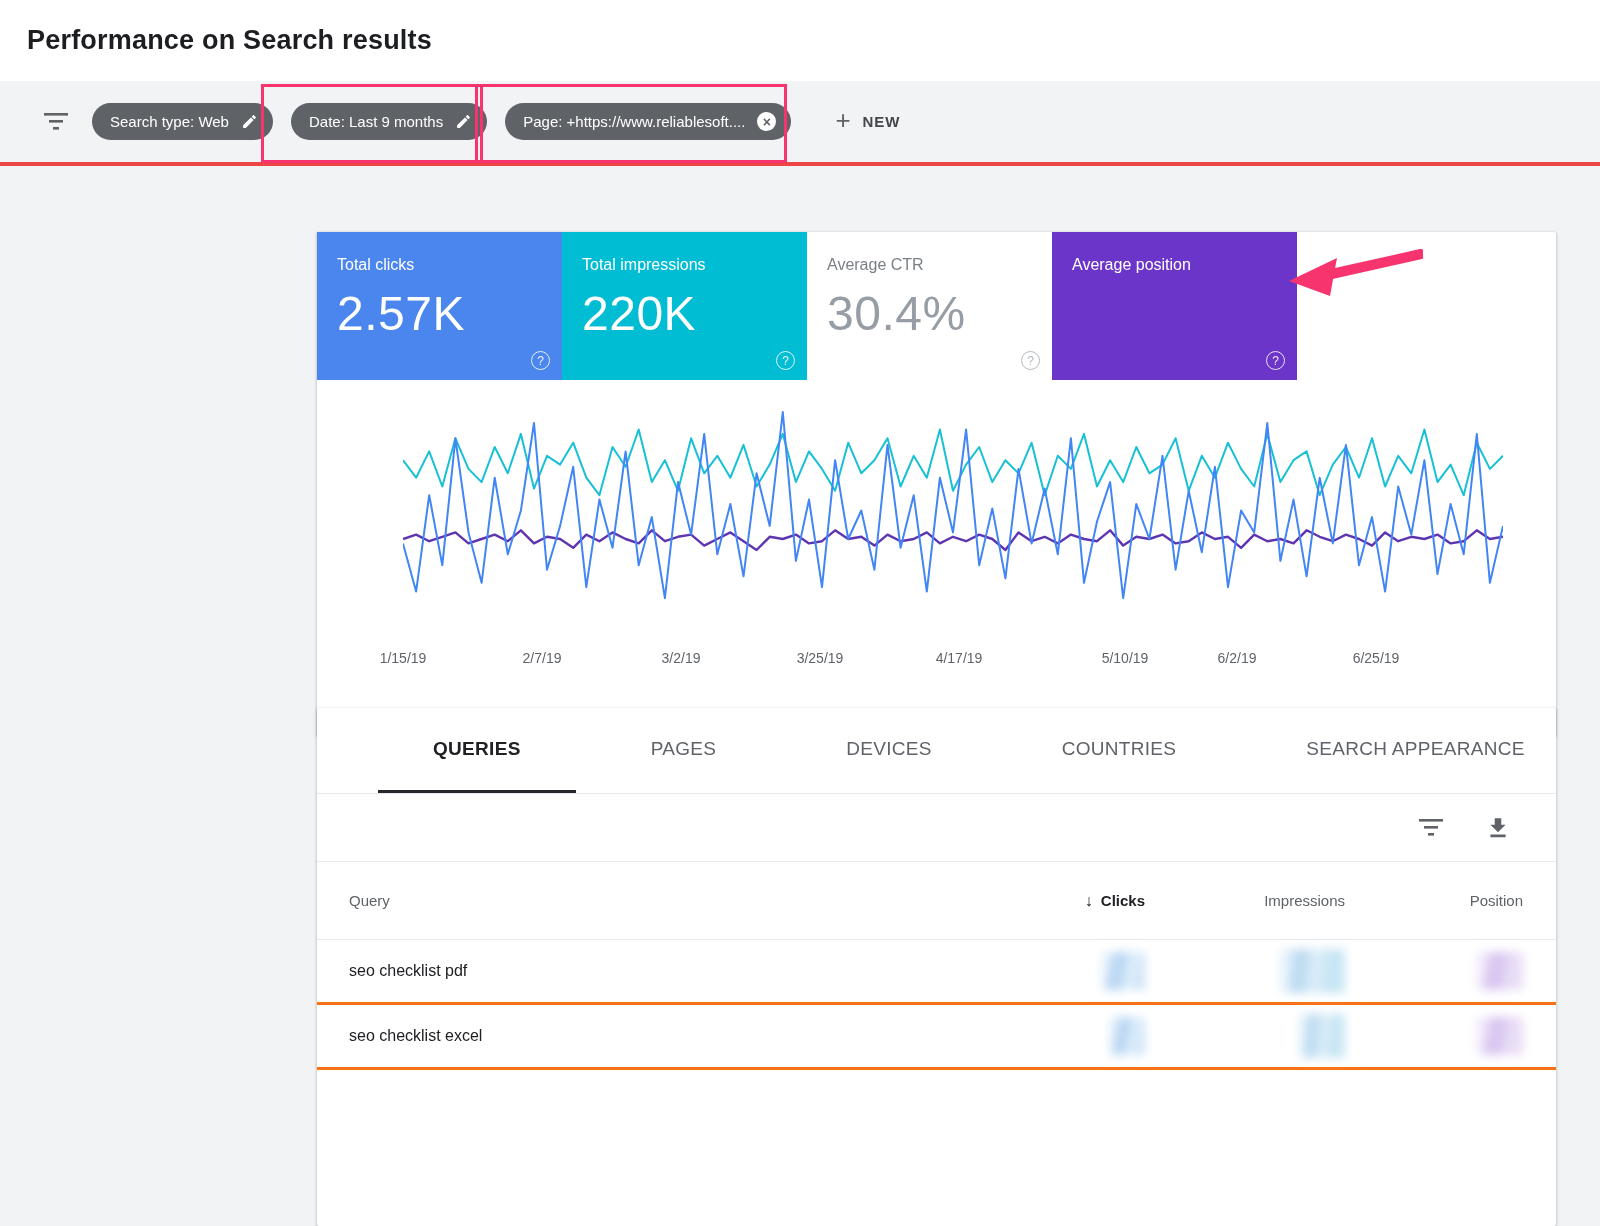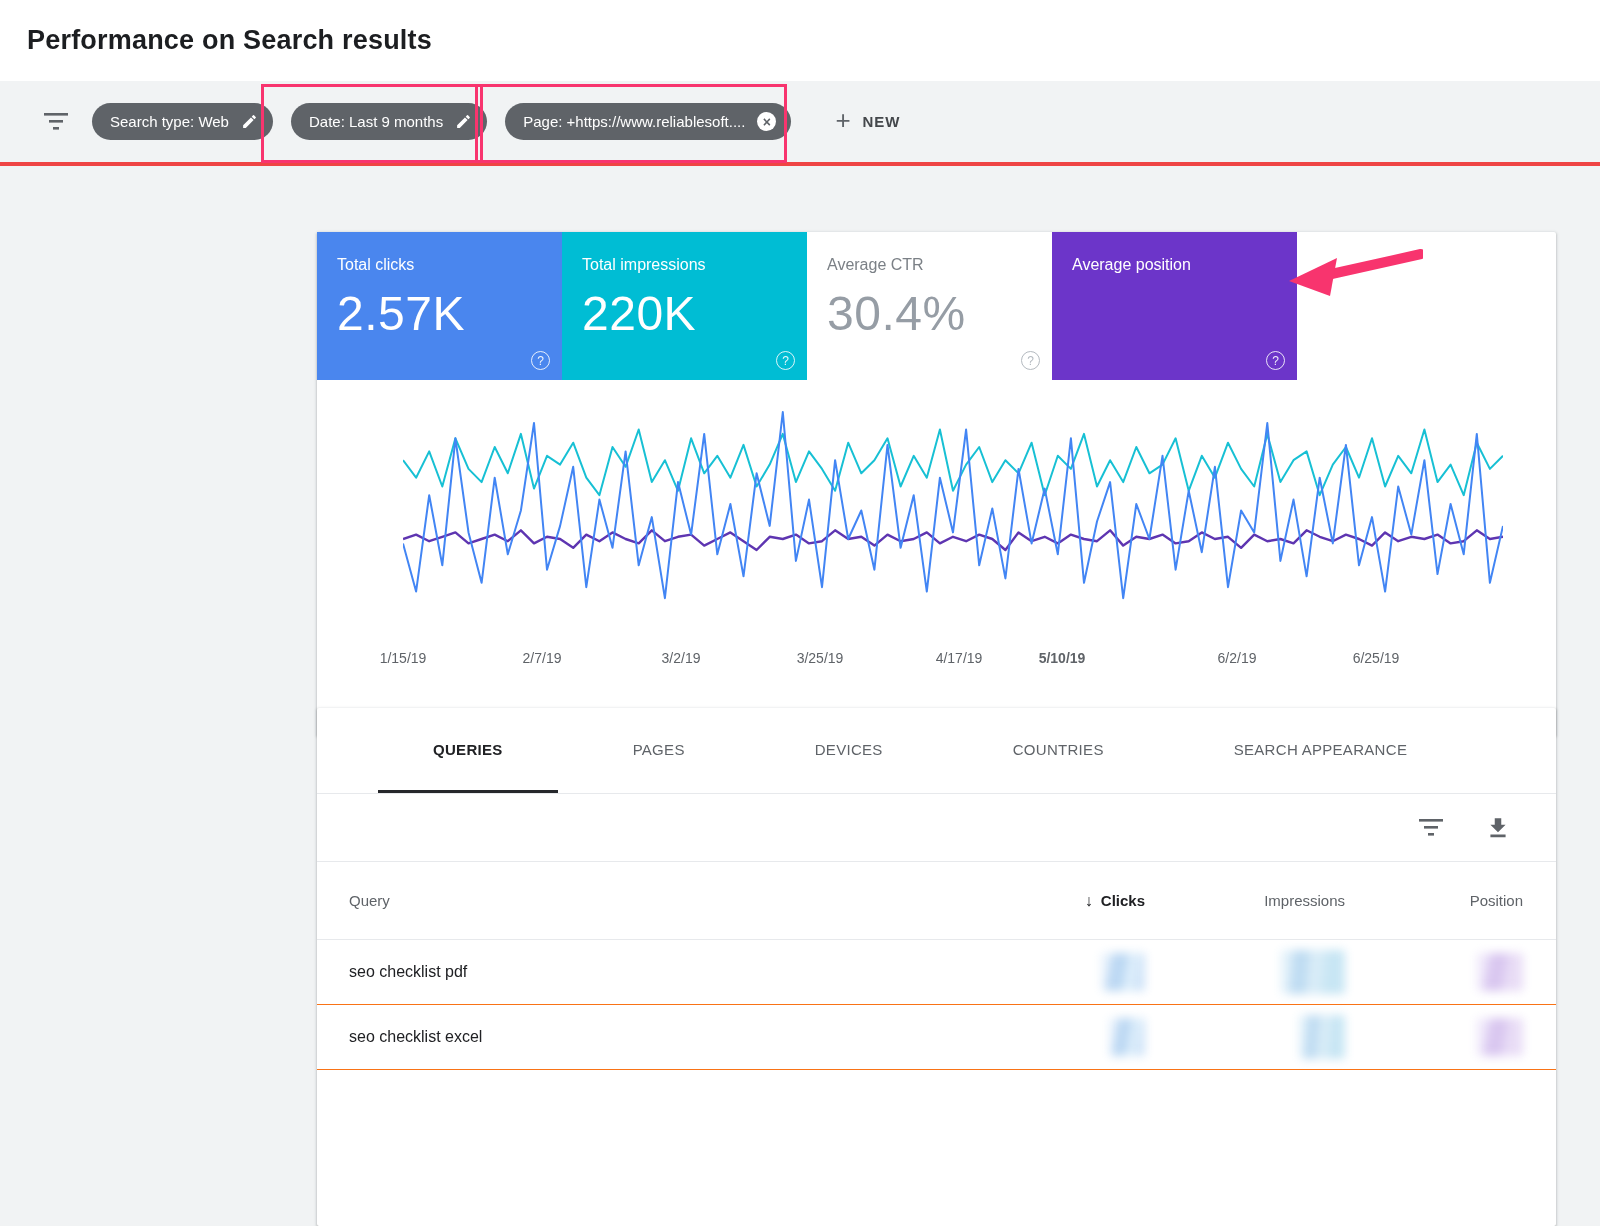--- a/index.html
+++ b/index.html
@@ -70,21 +70,21 @@
 
   
   .chart-wrap{ position:absolute; left:86px; top:172px; width:1100px; height:235px; }
   .chart-wrap svg{ width:1100px; height:235px; display:block; }
   .x-labels{ position:absolute; left:86px; top:418px; width:1100px; height:22px; }
   .x-labels span{ position:absolute; top:0; transform:translateX(-50%); font-size:14px; color:#5f6368; white-space:nowrap; }
 
   
   .tabs{ display:flex; height:86px; padding-left:61px; gap:20px; border-bottom:1px solid #e7e9ec; }
   .tab{
-    display:flex; align-items:center; padding:0 55px; font-size:15px; letter-spacing:0.3px;
+    display:flex; align-items:center; padding:0 55px; font-size:19px; letter-spacing:0.3px;
     color:#5f6368; cursor:pointer; border-bottom:3px solid transparent; white-space:nowrap;
   }
   .tab.active{ color:#202124; font-weight:700; border-bottom-color:#26282b; }
 
   .table-toolbar{
     height:68px; display:flex; align-items:center; justify-content:flex-end;
     gap:42px; padding-right:45px; border-bottom:1px solid #e7e9ec;
   }
   .tool-ic{ cursor:pointer; display:flex; align-items:center; }
 
@@ -94,21 +94,21 @@
   }
   .c-query{ flex:1; text-align:left; }
   .c-clicks{ width:150px; text-align:right; }
   .c-impr{ width:200px; text-align:right; }
   .c-pos{ width:178px; text-align:right; }
   .sort-col{ color:#202124; font-weight:700; }
   .sort-arrow{ font-weight:400; color:#202124; margin-right:8px; font-size:16px; }
 
   .trow{
     height:65px; display:flex; align-items:center; padding:0 33px 0 32px;
-    border-bottom:1px solid #f97316; font-size:16px; color:#202124;
+    border-bottom:3px solid #f97316; font-size:16px; color:#202124;
   }
   .c-num{ display:flex; justify-content:flex-end; align-items:center; }
 
   
   .blur{ display:inline-block; filter:blur(5px); border-radius:2px; }
   .b-clicks{ width:44px; height:38px;
     background:linear-gradient(100deg,#e8f2fc 0 22%,#bcd8f3 22% 55%,#ddeefb 55% 78%,#cfe3f8 78%); }
   .b-impr{ width:64px; height:44px;
     background:linear-gradient(95deg,#e2f1fa 0 18%,#bfdcf2 18% 42%,#d8ecf7 42% 66%,#c8e6f4 66%); }
   .b-pos{ width:46px; height:38px;
@@ -204,21 +204,21 @@
         <polyline points="0.0,135.0 13.1,130.6 26.2,137.2 39.3,132.8 52.4,128.4 65.5,139.4 78.6,135.0 91.7,130.6 104.8,137.2 117.9,126.3 131.0,139.4 144.0,132.8 157.1,135.0 170.2,143.8 183.3,130.6 196.4,137.2 209.5,128.4 222.6,135.0 235.7,139.4 248.8,126.3 261.9,137.2 275.0,132.8 288.1,130.6 301.2,141.6 314.3,135.0 327.4,128.4 340.5,137.2 353.6,146.0 366.7,132.8 379.8,135.0 392.9,130.6 406.0,139.4 419.0,137.2 432.1,126.3 445.2,135.0 458.3,132.8 471.4,141.6 484.5,130.6 497.6,137.2 510.7,135.0 523.8,128.4 536.9,139.4 550.0,132.8 563.1,137.2 576.2,130.6 589.3,135.0 602.4,146.0 615.5,128.4 628.6,137.2 641.7,132.8 654.8,139.4 667.9,130.6 681.0,135.0 694.0,137.2 707.1,126.3 720.2,141.6 733.3,132.8 746.4,135.0 759.5,130.6 772.6,139.4 785.7,137.2 798.8,128.4 811.9,135.0 825.0,132.8 838.1,143.8 851.2,130.6 864.3,137.2 877.4,135.0 890.5,139.4 903.6,126.3 916.7,132.8 929.8,137.2 942.9,130.6 956.0,135.0 969.0,141.6 982.1,128.4 995.2,137.2 1008.3,132.8 1021.4,135.0 1034.5,130.6 1047.6,139.4 1060.7,137.2 1073.8,126.3 1086.9,135.0 1100.0,132.8" fill="none" stroke="#5e35b1" stroke-width="2.4" stroke-linejoin="round"></polyline>
         <polyline points="0.0,139.4 13.1,187.6 26.2,91.2 39.3,161.3 52.4,34.3 65.5,128.4 78.6,178.8 91.7,73.7 104.8,150.3 117.9,106.5 131.0,19.0 144.0,165.7 157.1,121.9 170.2,62.8 183.3,183.2 196.4,95.6 209.5,143.8 222.6,47.4 235.7,161.3 248.8,113.1 261.9,194.2 275.0,78.1 288.1,130.6 301.2,29.9 314.3,150.3 327.4,100.0 340.5,172.3 353.6,69.3 366.7,121.9 379.8,8.0 392.9,156.9 406.0,95.6 419.0,183.2 432.1,56.2 445.2,135.0 458.3,106.5 471.4,165.7 484.5,40.9 497.6,143.8 510.7,91.2 523.8,187.6 536.9,73.7 550.0,128.4 563.1,25.5 576.2,161.3 589.3,104.4 602.4,174.4 615.5,64.9 628.6,139.4 641.7,84.6 654.8,150.3 667.9,34.3 681.0,178.8 694.0,117.5 707.1,78.1 720.2,194.2 733.3,100.0 746.4,135.0 759.5,51.8 772.6,165.7 785.7,86.8 798.8,148.2 811.9,62.8 825.0,183.2 838.1,106.5 851.2,128.4 864.3,19.0 877.4,156.9 890.5,95.6 903.6,172.3 916.7,73.7 929.8,139.4 942.9,40.9 956.0,161.3 969.0,113.1 982.1,187.6 995.2,82.5 1008.3,130.6 1021.4,56.2 1034.5,170.1 1047.6,100.0 1060.7,150.3 1073.8,29.9 1086.9,178.8 1100.0,121.9" fill="none" stroke="#4285f4" stroke-width="2" stroke-linejoin="round"></polyline>
       </svg>
   </div>
   <div class="x-labels" id="x-labels">
       <span style="left: 0px;">1/15/19</span>
       <span style="left: 139px;">2/7/19</span>
       <span style="left: 278px;">3/2/19</span>
       <span style="left: 417px;">3/25/19</span>
       <span style="left: 556px;">4/17/19</span>
-      <span style="left: 659px; font-weight: bold;">5/10/19</span>
+      <span style="left: 722px;">5/10/19</span>
       <span style="left: 834px;">6/2/19</span>
       <span style="left: 973px;">6/25/19</span>
     </div>
 </section>
 
 <section class="card" id="card-table">
   <div class="tabs">
     <div class="tab active">QUERIES</div>
     <div class="tab">PAGES</div>
     <div class="tab">DEVICES</div>

